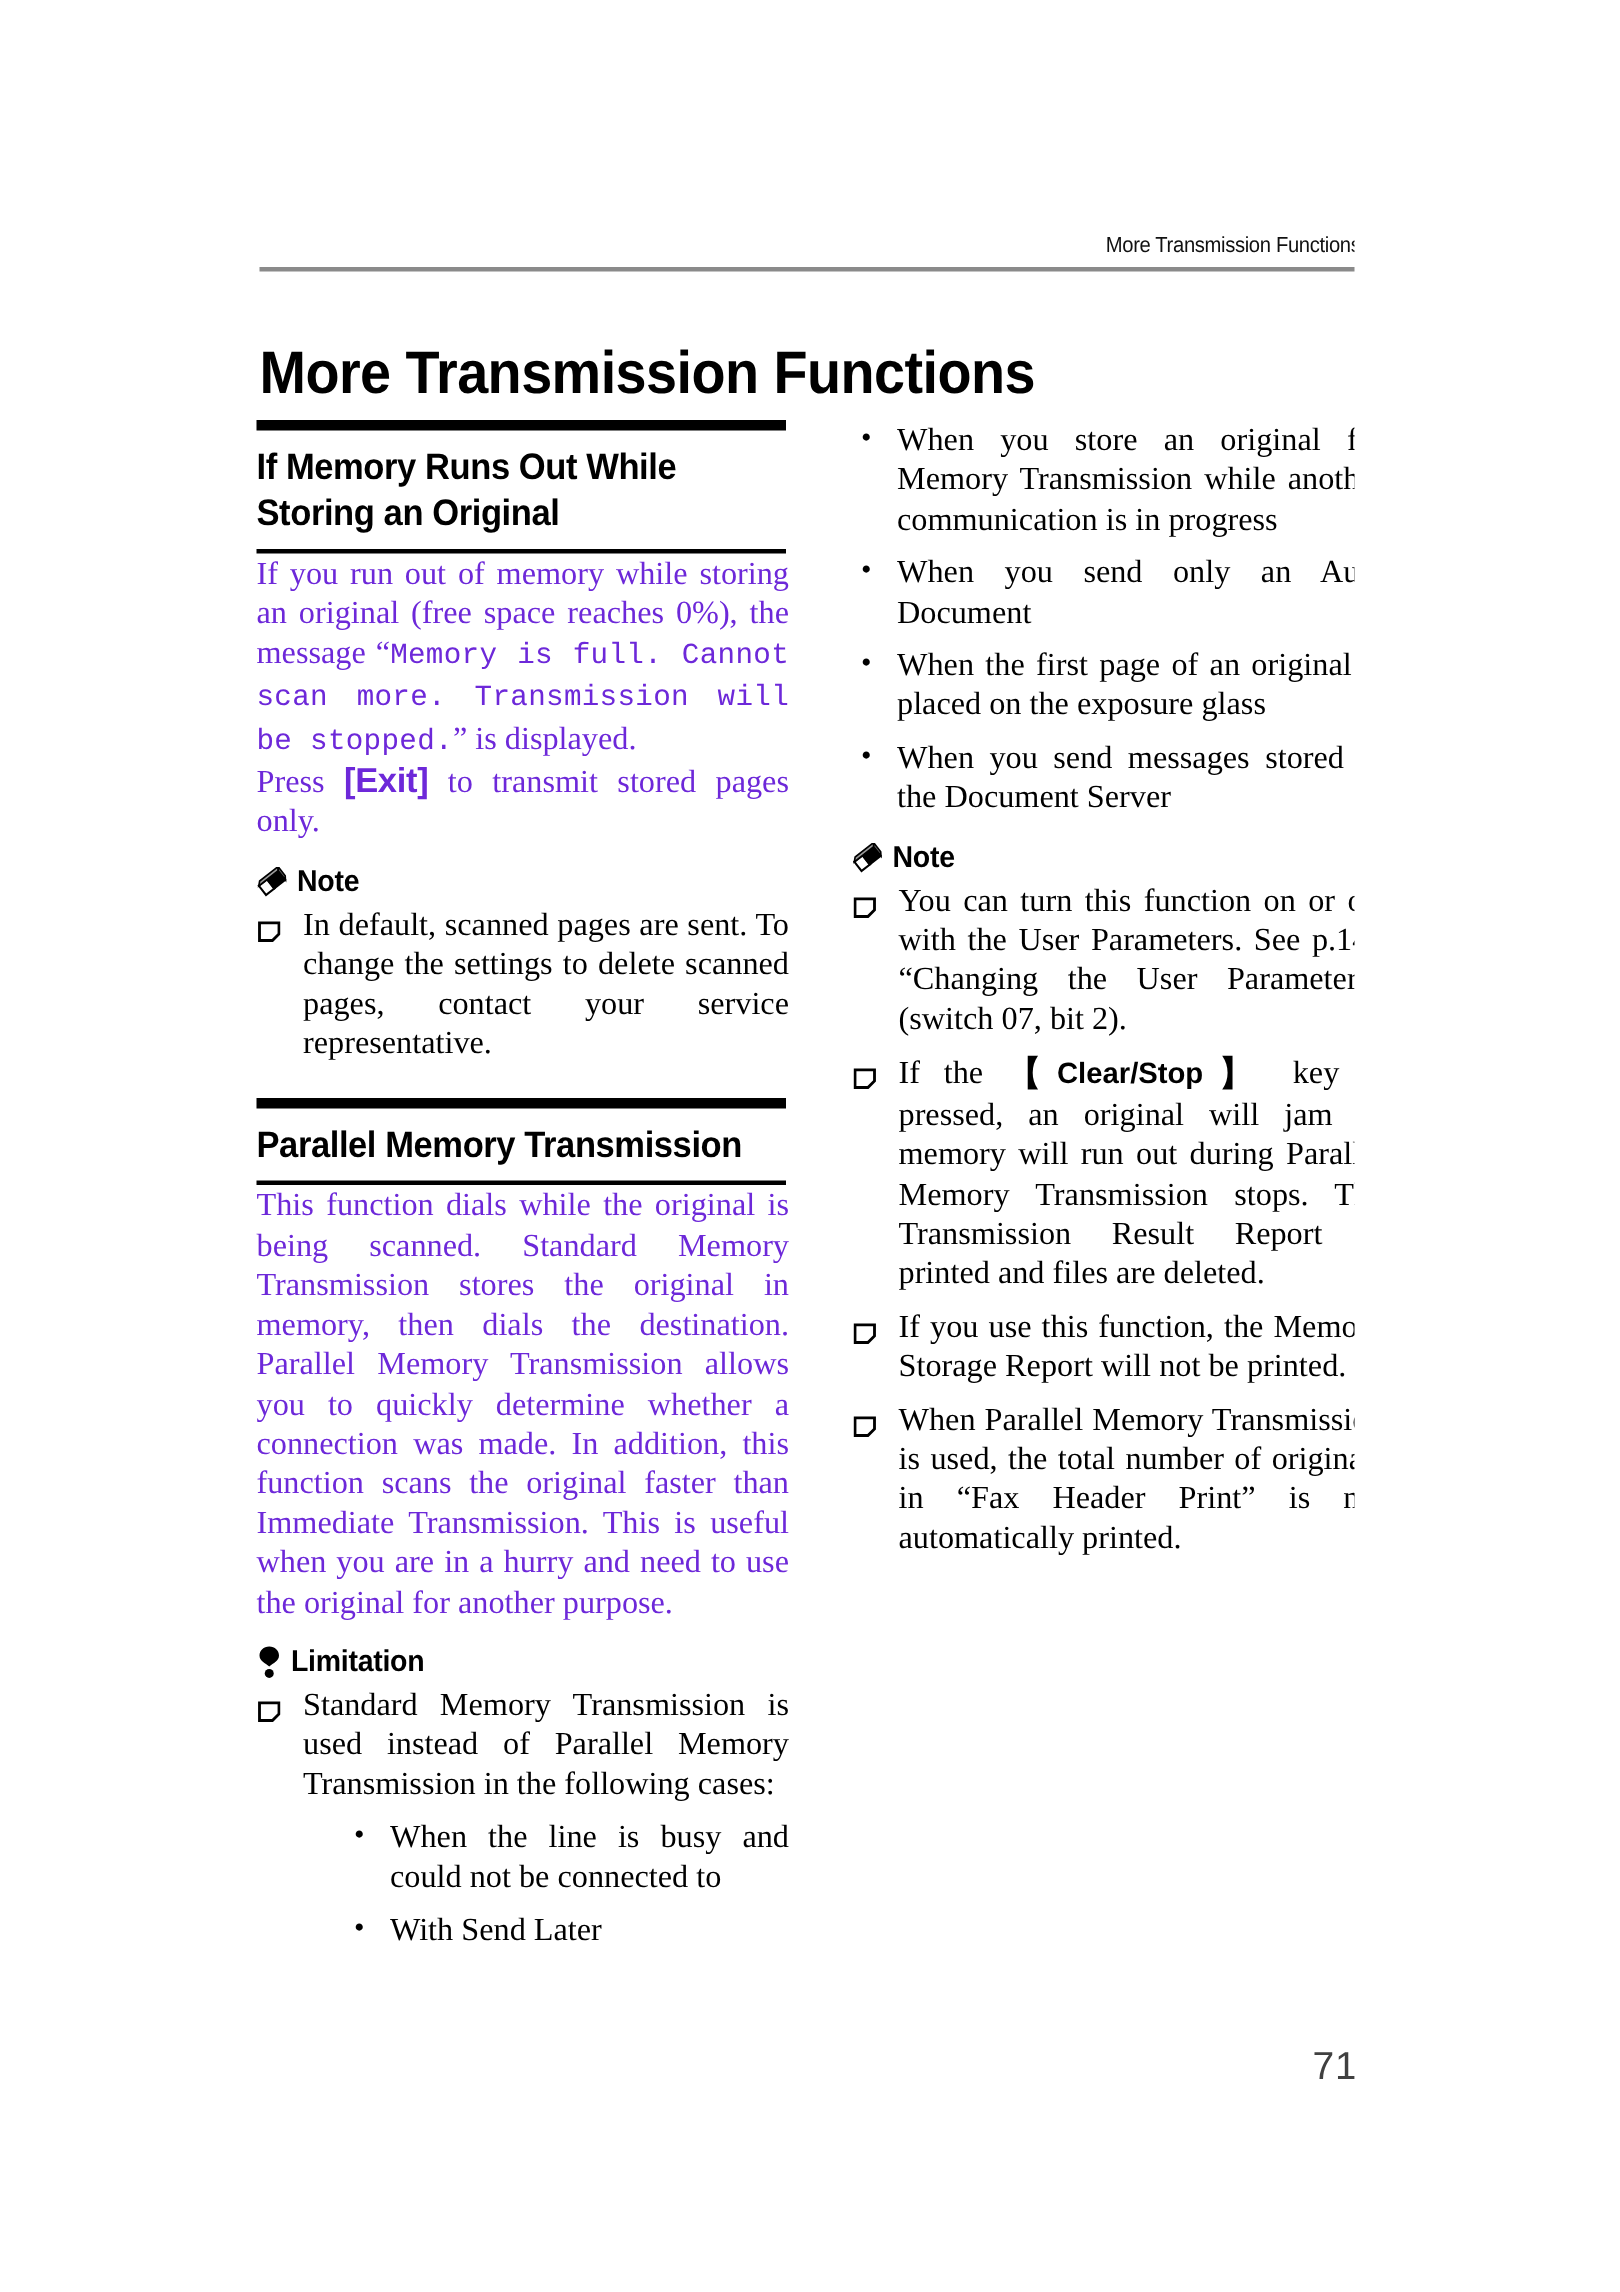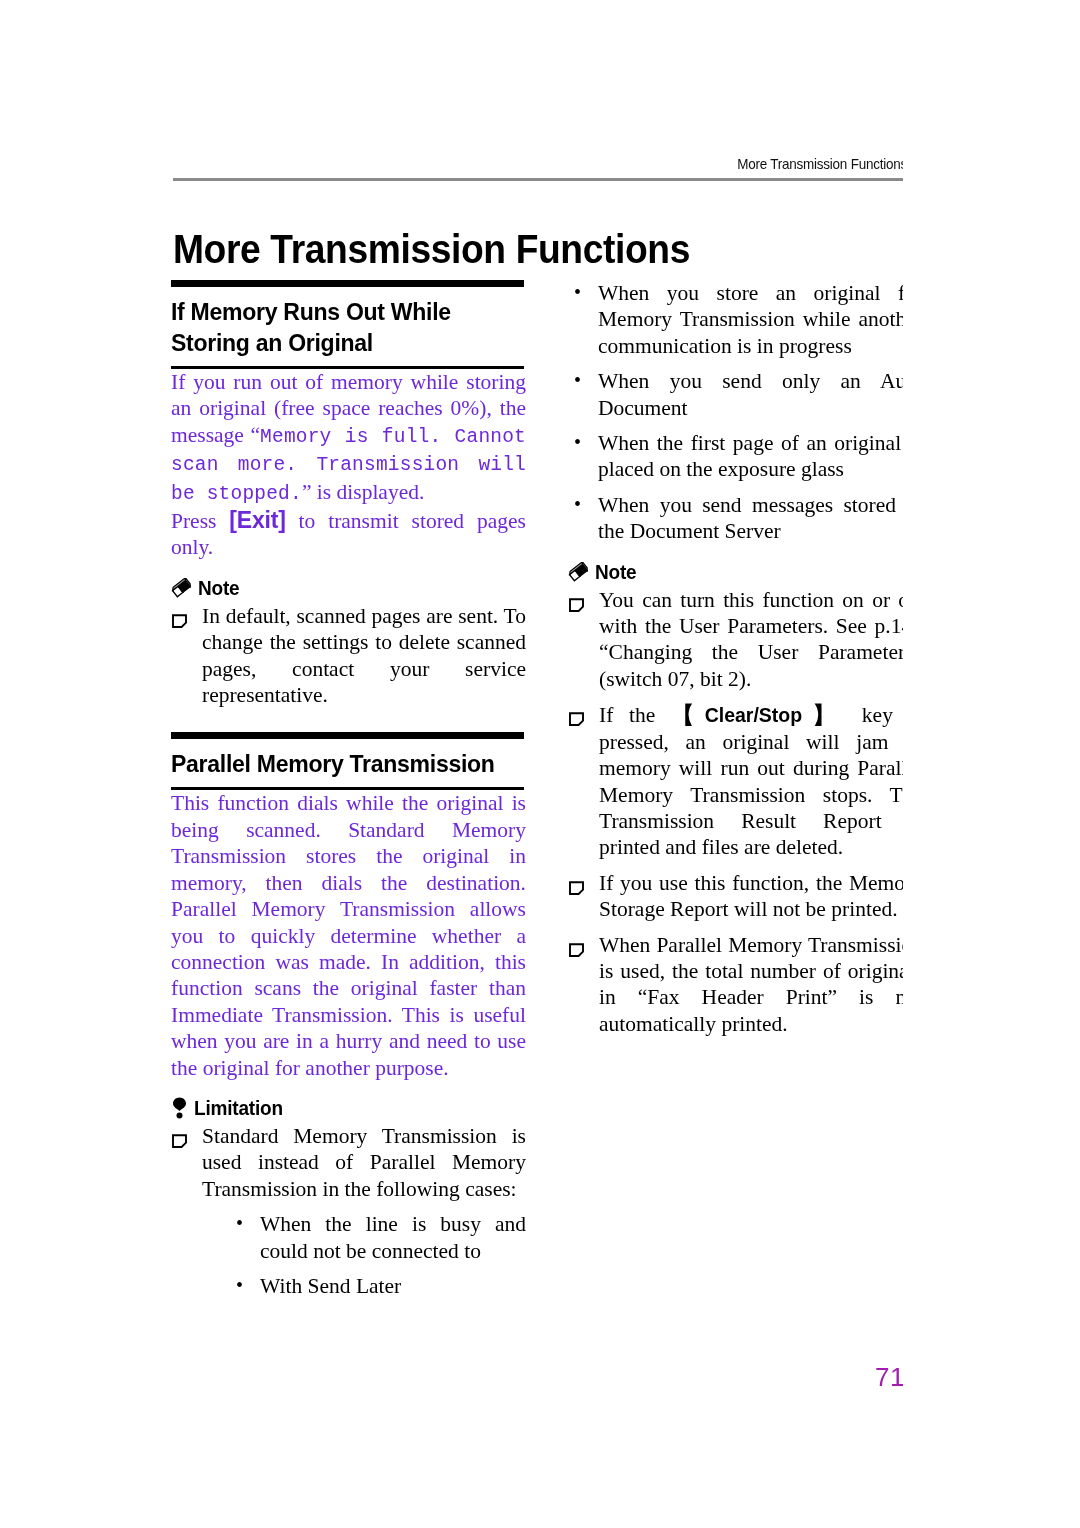--- a/index.html
+++ b/index.html
@@ -223,21 +223,21 @@
   
   .page-number {
     position: absolute;
     left: 840px;
     top: 1362px;
     width: 100px;
     text-align: center;
     font-family: "Liberation Sans", "DejaVu Sans", sans-serif;
     font-size: 26px;
     letter-spacing: 0.5px;
-    color: #a21caf;
+    color: #404040;
   }
 </style>
 </head>
 <body>
 
 <div class="page">
 
   <div class="running-header">More Transmission Functions</div>
   <div class="header-rule"></div>
 

